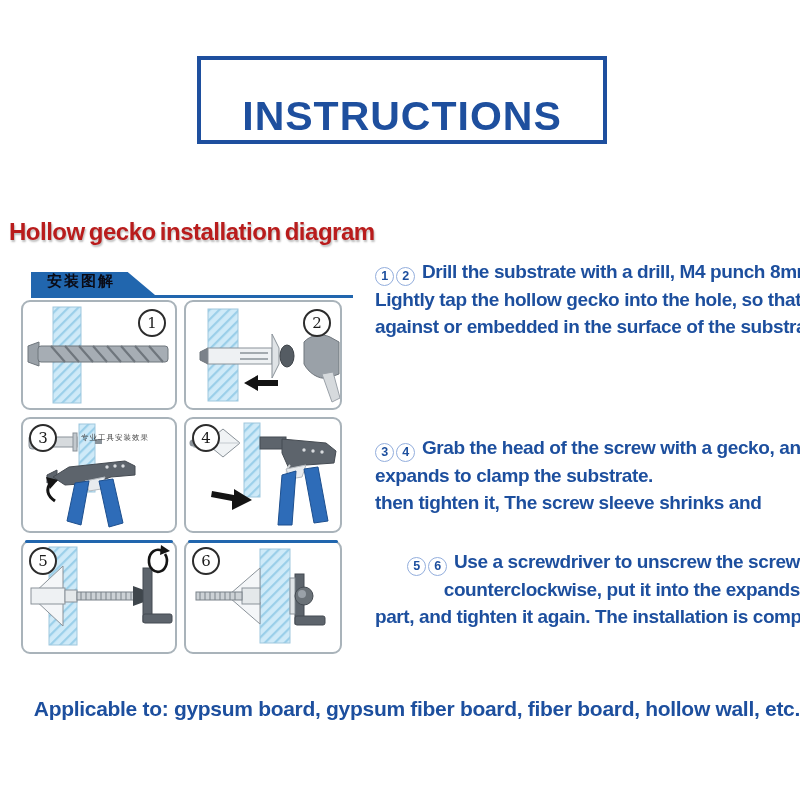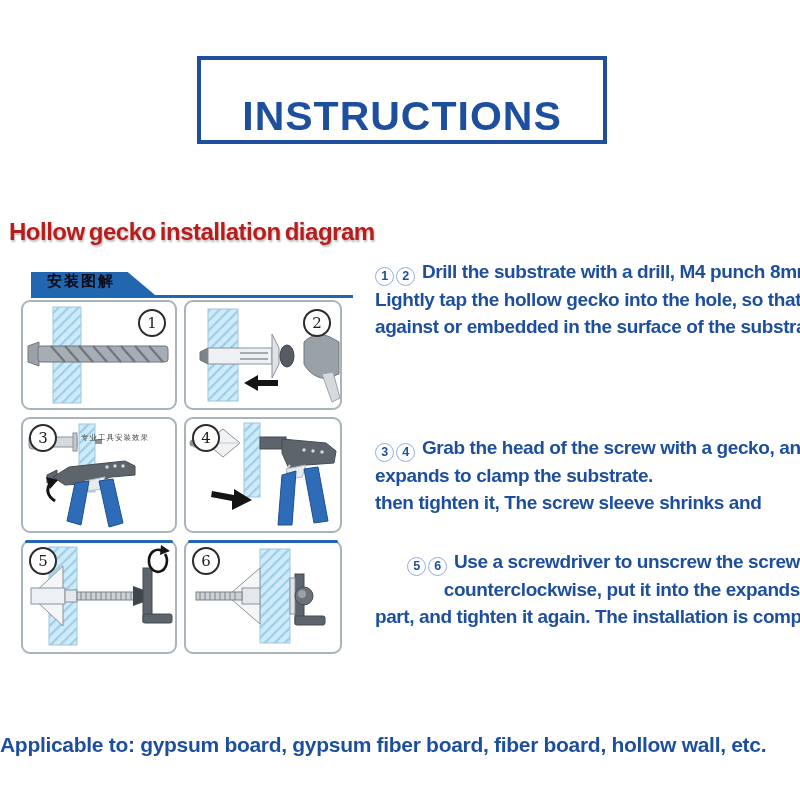--- a/index.html
+++ b/index.html
@@ -43,22 +43,22 @@
 
   
   .step{position:absolute;left:375px;width:425px;color:#1d4f9e;font-weight:700;}
   .line{font-size:19px;line-height:27px;letter-spacing:-0.4px;white-space:nowrap;}
   .badge{display:inline-flex;width:17px;height:17px;border:1.6px solid #93aedd;border-radius:50%;
          align-items:center;justify-content:center;font-size:12.5px;color:#1d4f9e;
          margin-right:2px;vertical-align:-2px;background:#fff;}
   .s1{top:258px;} .s2{top:434px;} .s3{top:548px;text-align:right;}
 
   
-  .footer{position:absolute;left:0;top:697px;width:800px;text-align:left;
-          font-size:21px;font-weight:700;color:#1d4f9e;letter-spacing:-0.3px;margin-top:36px;}
+  .footer{position:absolute;left:0;top:697px;width:800px;text-align:right;
+          font-size:21px;font-weight:700;color:#1d4f9e;letter-spacing:-0.3px;}
 </style>
 </head>
 <body>
 
 <div class="canvas">
 
   <svg width="0" height="0" style="position:absolute" aria-hidden="true">
     <defs>
       <pattern id="hatch" patternUnits="userSpaceOnUse" width="7" height="7" patternTransform="rotate(-45)">
         <rect width="7" height="7" fill="#cfeaf8"></rect>

